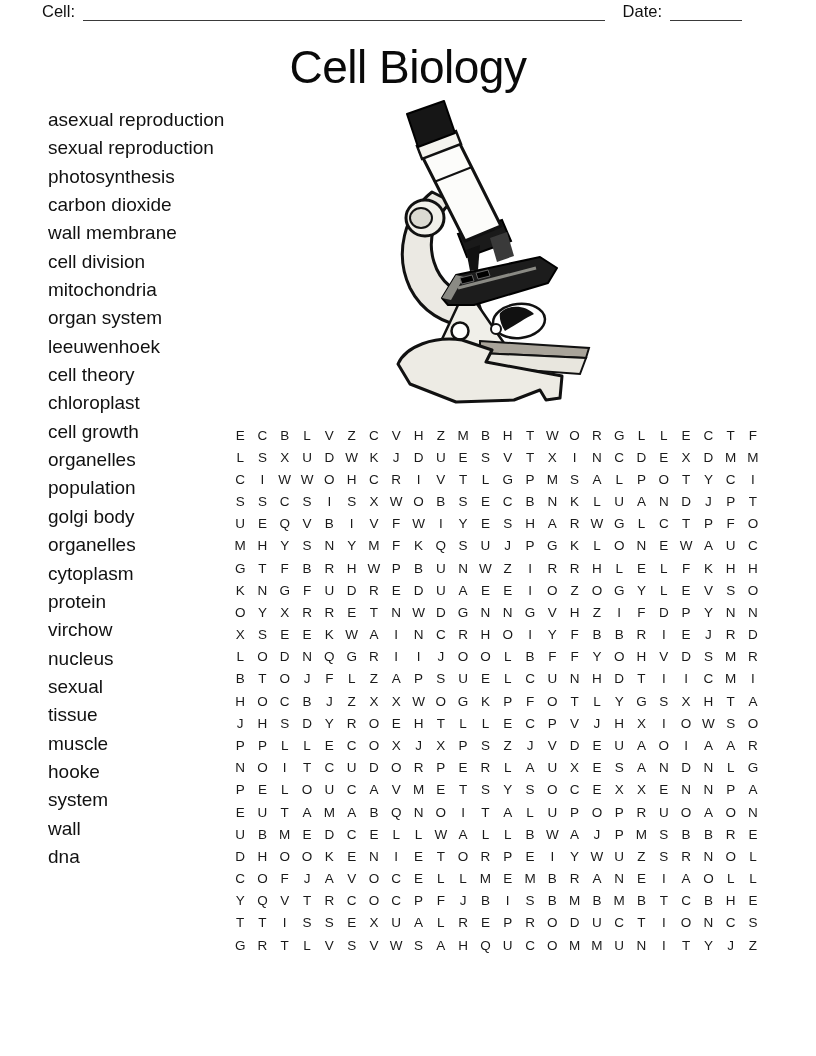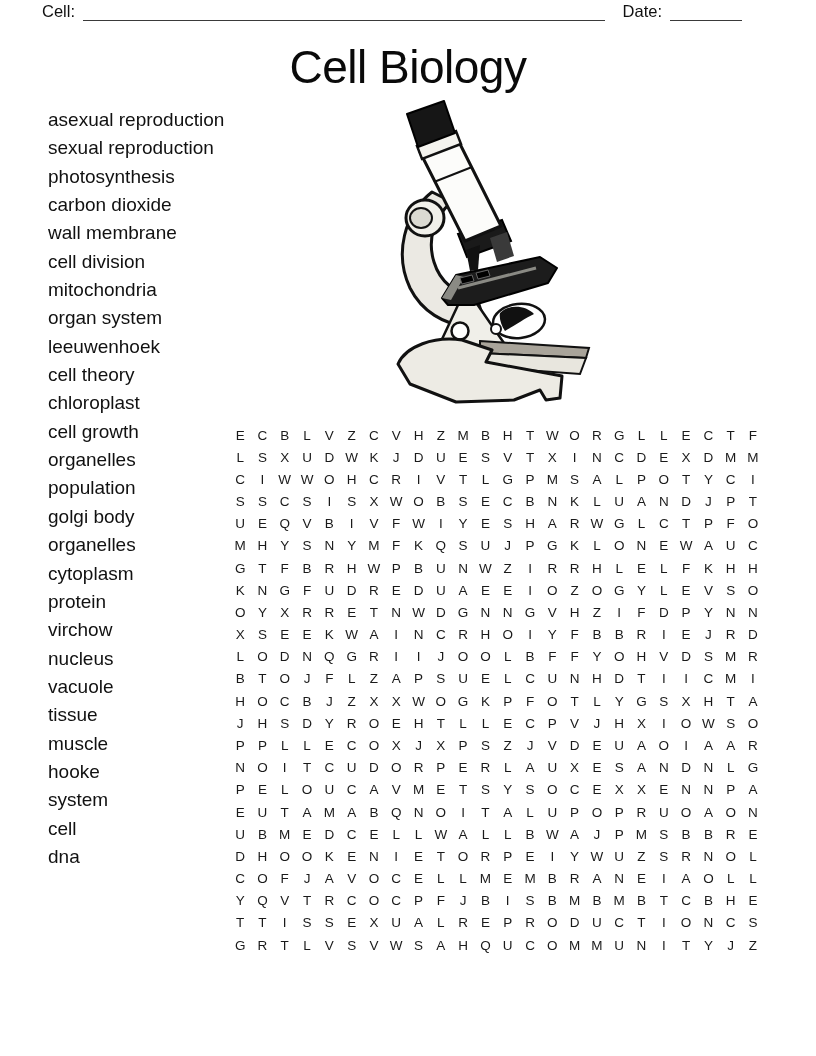--- a/index.html
+++ b/index.html
@@ -126,26 +126,26 @@
     <div class="word">chloroplast</div>
     <div class="word">cell growth</div>
     <div class="word">organelles</div>
     <div class="word">population</div>
     <div class="word">golgi body</div>
     <div class="word">organelles</div>
     <div class="word">cytoplasm</div>
     <div class="word">protein</div>
     <div class="word">virchow</div>
     <div class="word">nucleus</div>
-    <div class="word">vacuole</div>
+    <div class="word">sexual</div>
     <div class="word">tissue</div>
     <div class="word">muscle</div>
     <div class="word">hooke</div>
     <div class="word">system</div>
-    <div class="word">cell</div>
+    <div class="word">wall</div>
     <div class="word">dna</div>
   </div>
 
 <div class="grid">
     <div class="cell">E</div>
     <div class="cell">C</div>
     <div class="cell">B</div>
     <div class="cell">L</div>
     <div class="cell">V</div>
     <div class="cell">Z</div>

